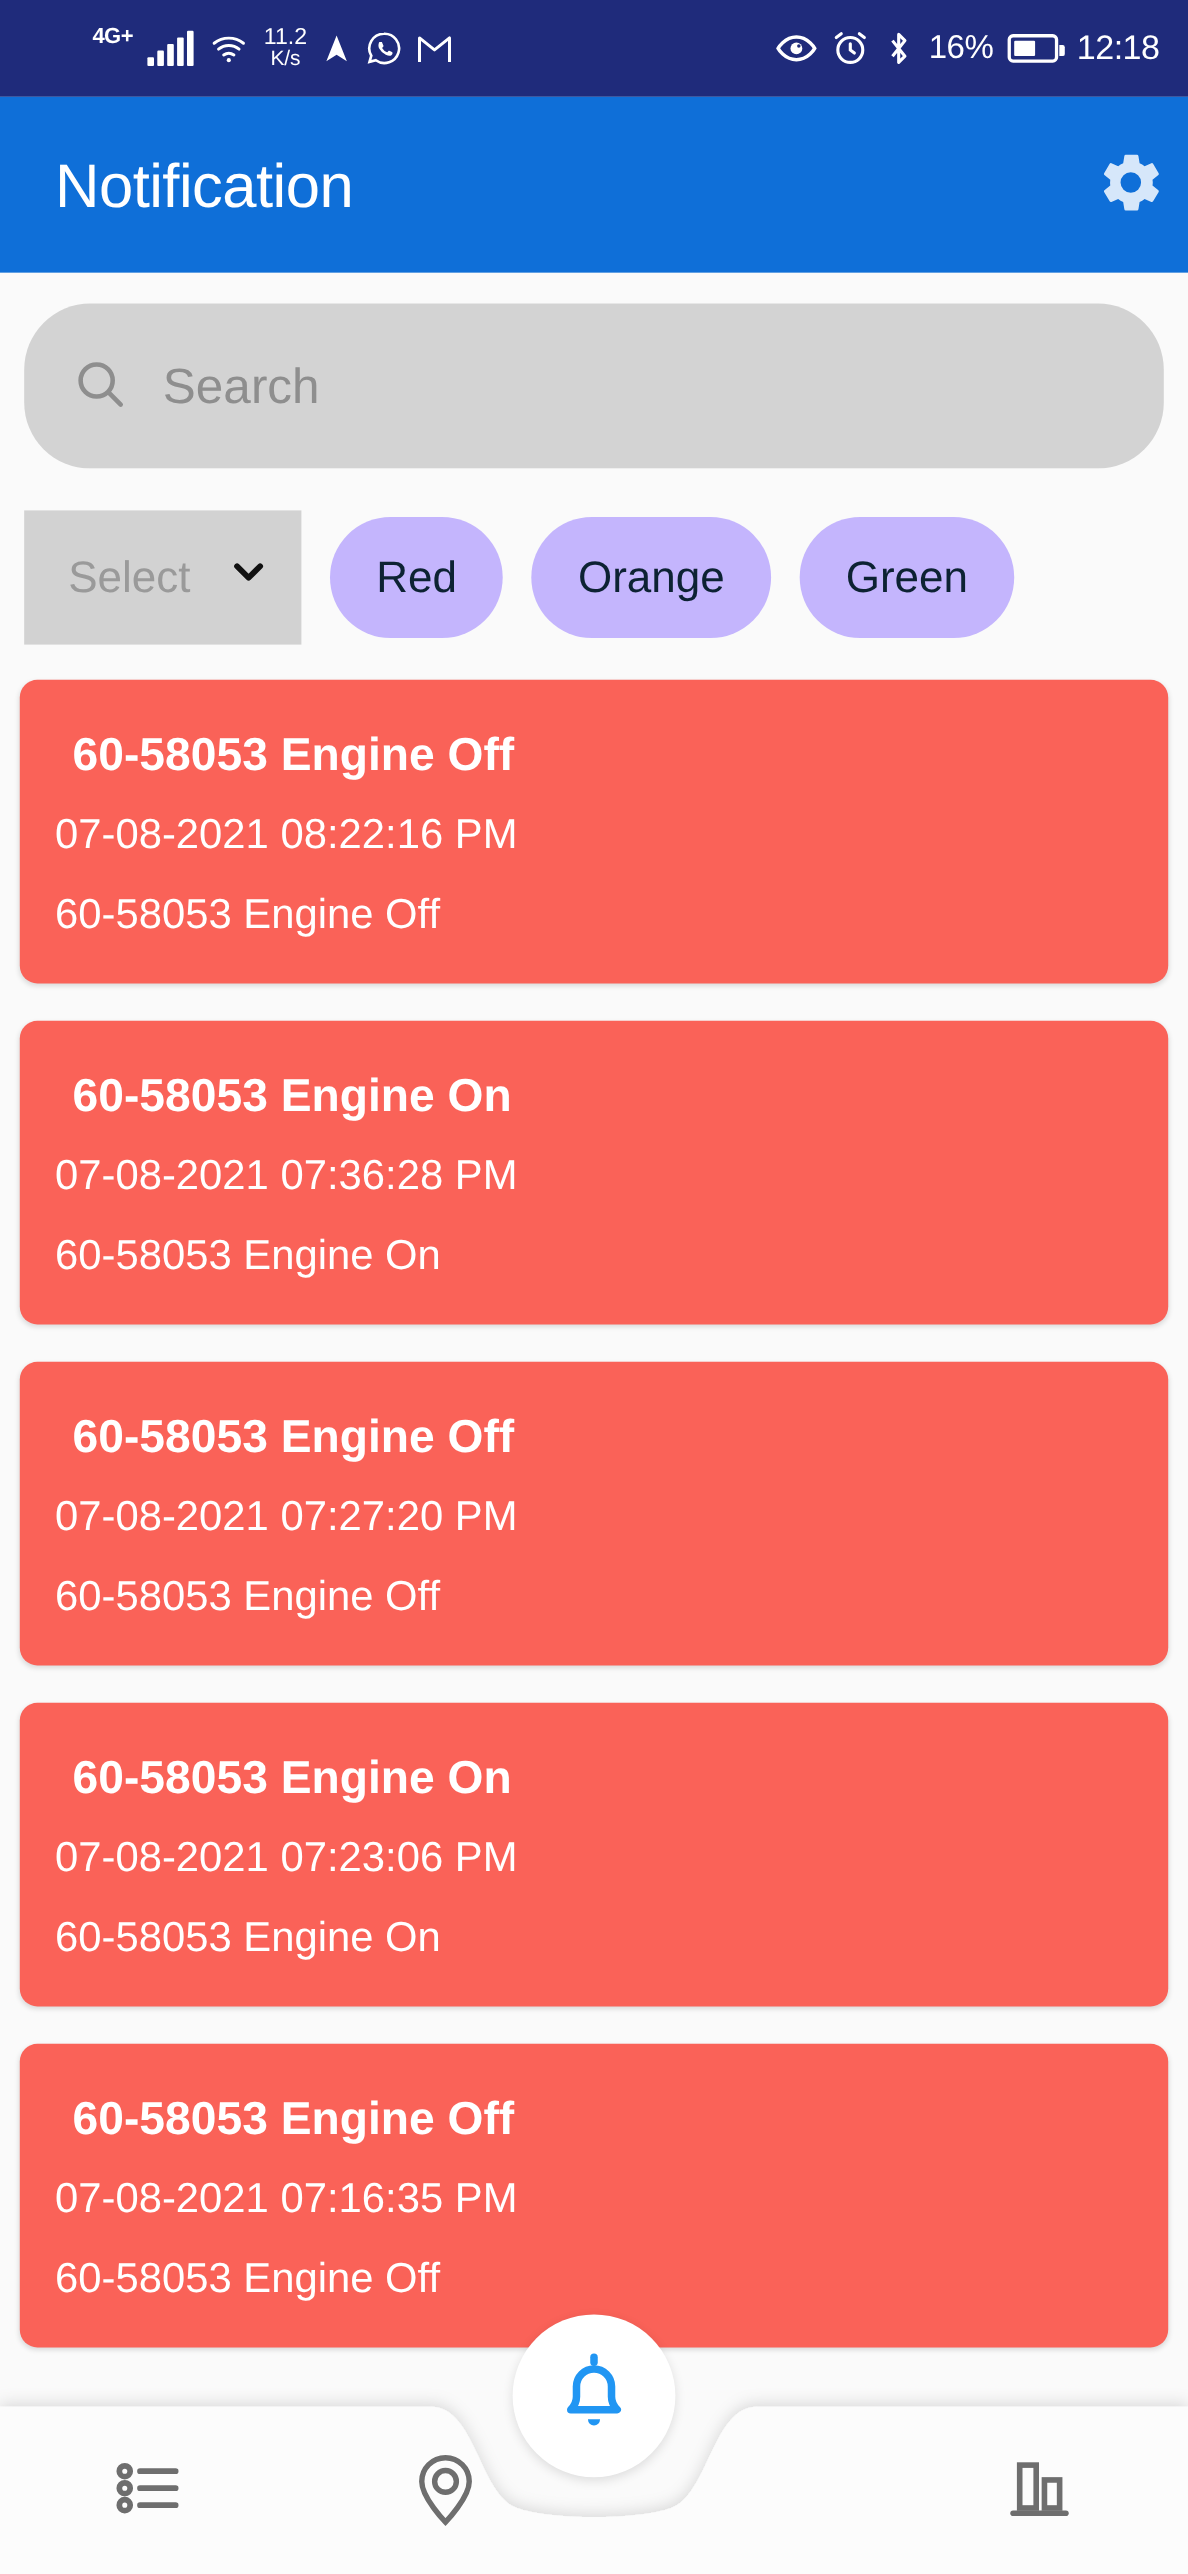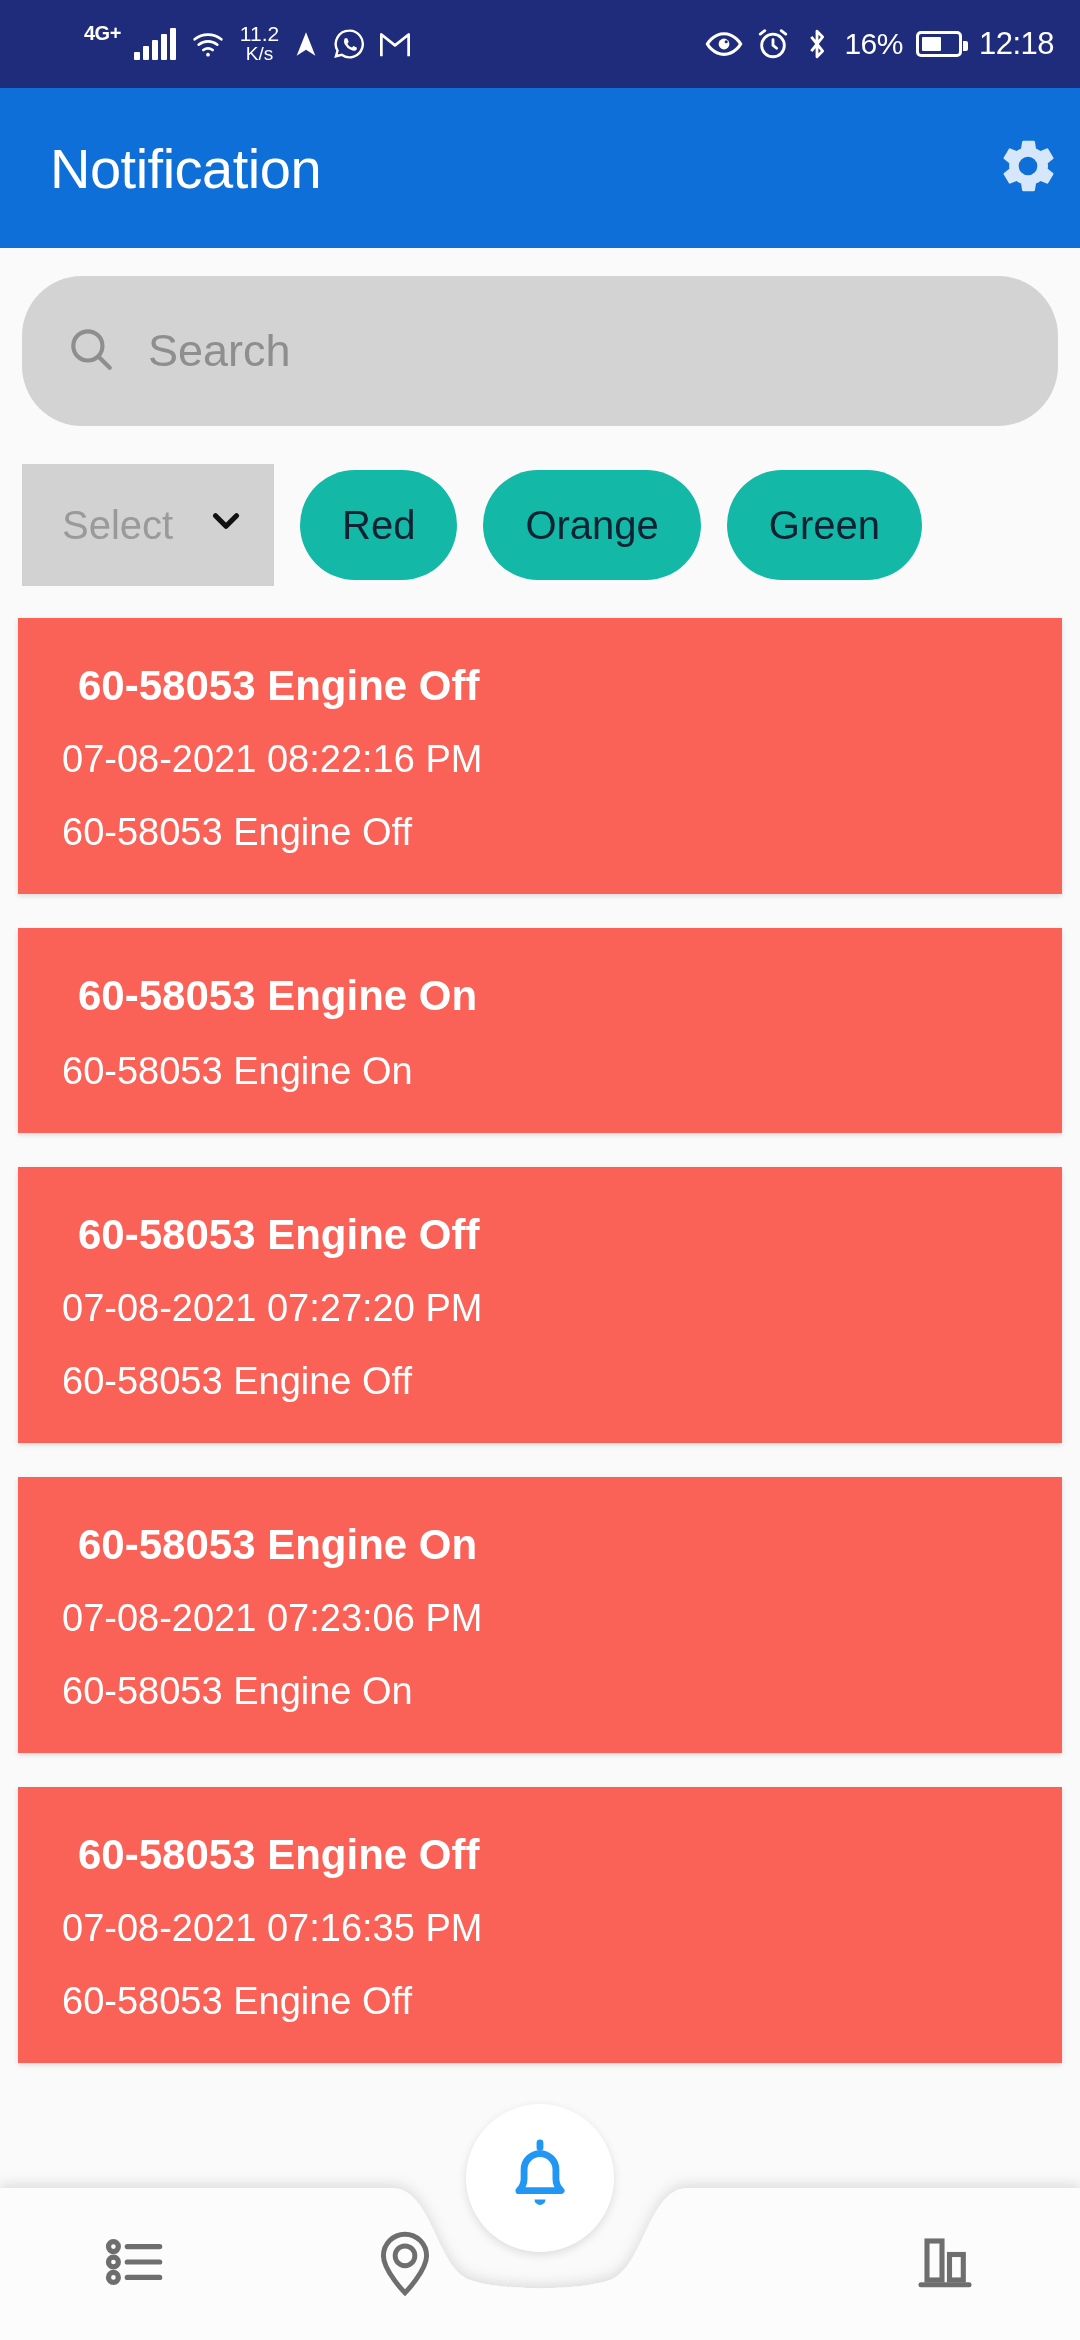--- a/index.html
+++ b/index.html
@@ -63,30 +63,30 @@
     display: flex; align-items: center; gap: 26px;
     padding: 38px 22px 0 22px; background: #fafafa;
   }
   .select {
     width: 252px; height: 122px; background: #d2d2d2;
     display: flex; align-items: center; justify-content: space-between;
     padding: 0 28px 0 40px; flex: none; gap: 32px;
   }
   .select span { color: #9a9a9a; font-size: 40px; }
   .chip {
-    height: 110px; background: #14b8a6; border-radius: 60px;
+    height: 110px; background: #c4b5fd; border-radius: 60px;
     display: flex; align-items: center; justify-content: center;
     padding: 0 42px; color: #0d2233; font-size: 40px; font-weight: 500; flex: none;
   }
 
   
   .cards { padding: 32px 18px 0 18px; background: #fafafa; }
   .card {
-    background: #fa6258; border-radius: 0; color: #fff;
-    padding: 44px 44px 40px 44px; margin-bottom: 34px;
+    background: #fa6258; border-radius: 16px; color: #fff;
+    padding: 44px 44px 40px 32px; margin-bottom: 34px;
     box-shadow: 0 2px 5px rgba(0,0,0,0.13);
   }
   .card .title { font-size: 42px; font-weight: bold; margin-left: 16px; }
   .card .time { font-size: 38px; margin-top: 28px; }
   .card .body { font-size: 38px; margin-top: 30px; }
 
   
   .bottomnav {
     position: absolute; left: 0; bottom: 0; width: 1080px; height: 200px;
   }
@@ -213,20 +213,21 @@
   </div>
 
   <div class="cards">
     <div class="card">
       <div class="title">60-58053 Engine Off</div>
       <div class="time">07-08-2021 08:22:16 PM</div>
       <div class="body">60-58053 Engine Off</div>
     </div>
     <div class="card">
       <div class="title">60-58053 Engine On</div>
+      <div class="time">07-08-2021 07:36:28 PM</div>
       <div class="body">60-58053 Engine On</div>
     </div>
     <div class="card">
       <div class="title">60-58053 Engine Off</div>
       <div class="time">07-08-2021 07:27:20 PM</div>
       <div class="body">60-58053 Engine Off</div>
     </div>
     <div class="card">
       <div class="title">60-58053 Engine On</div>
       <div class="time">07-08-2021 07:23:06 PM</div>

